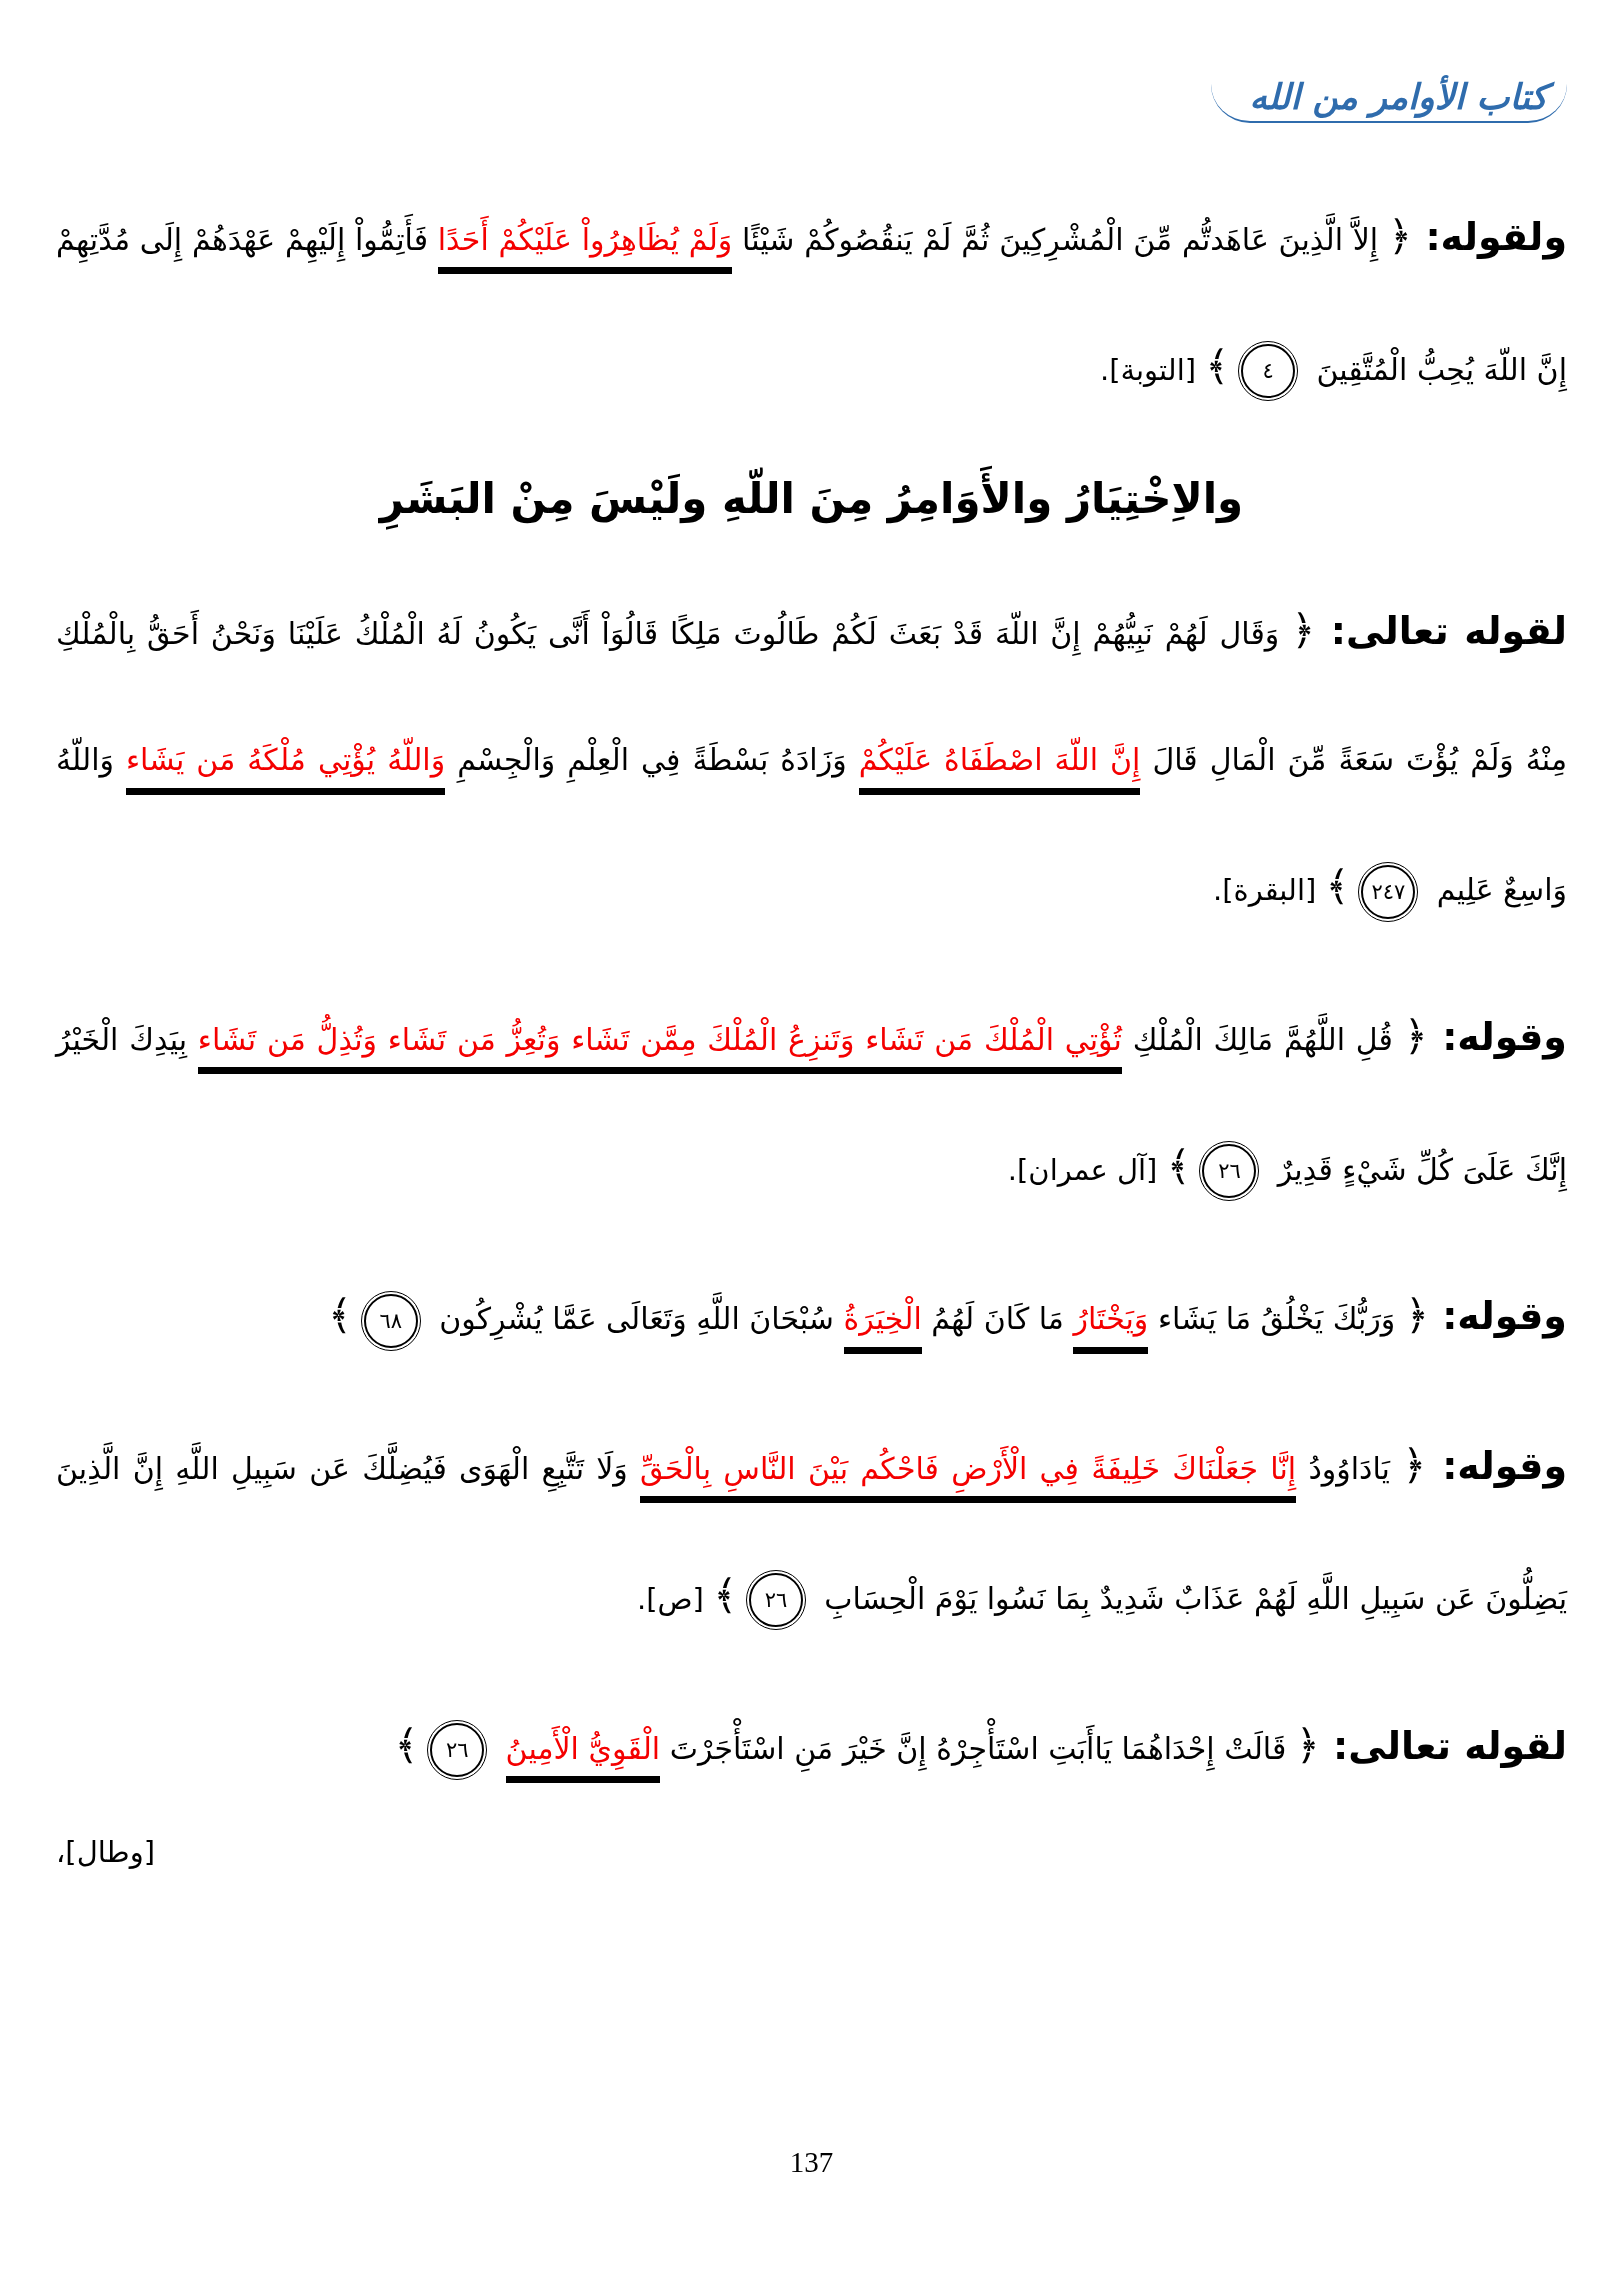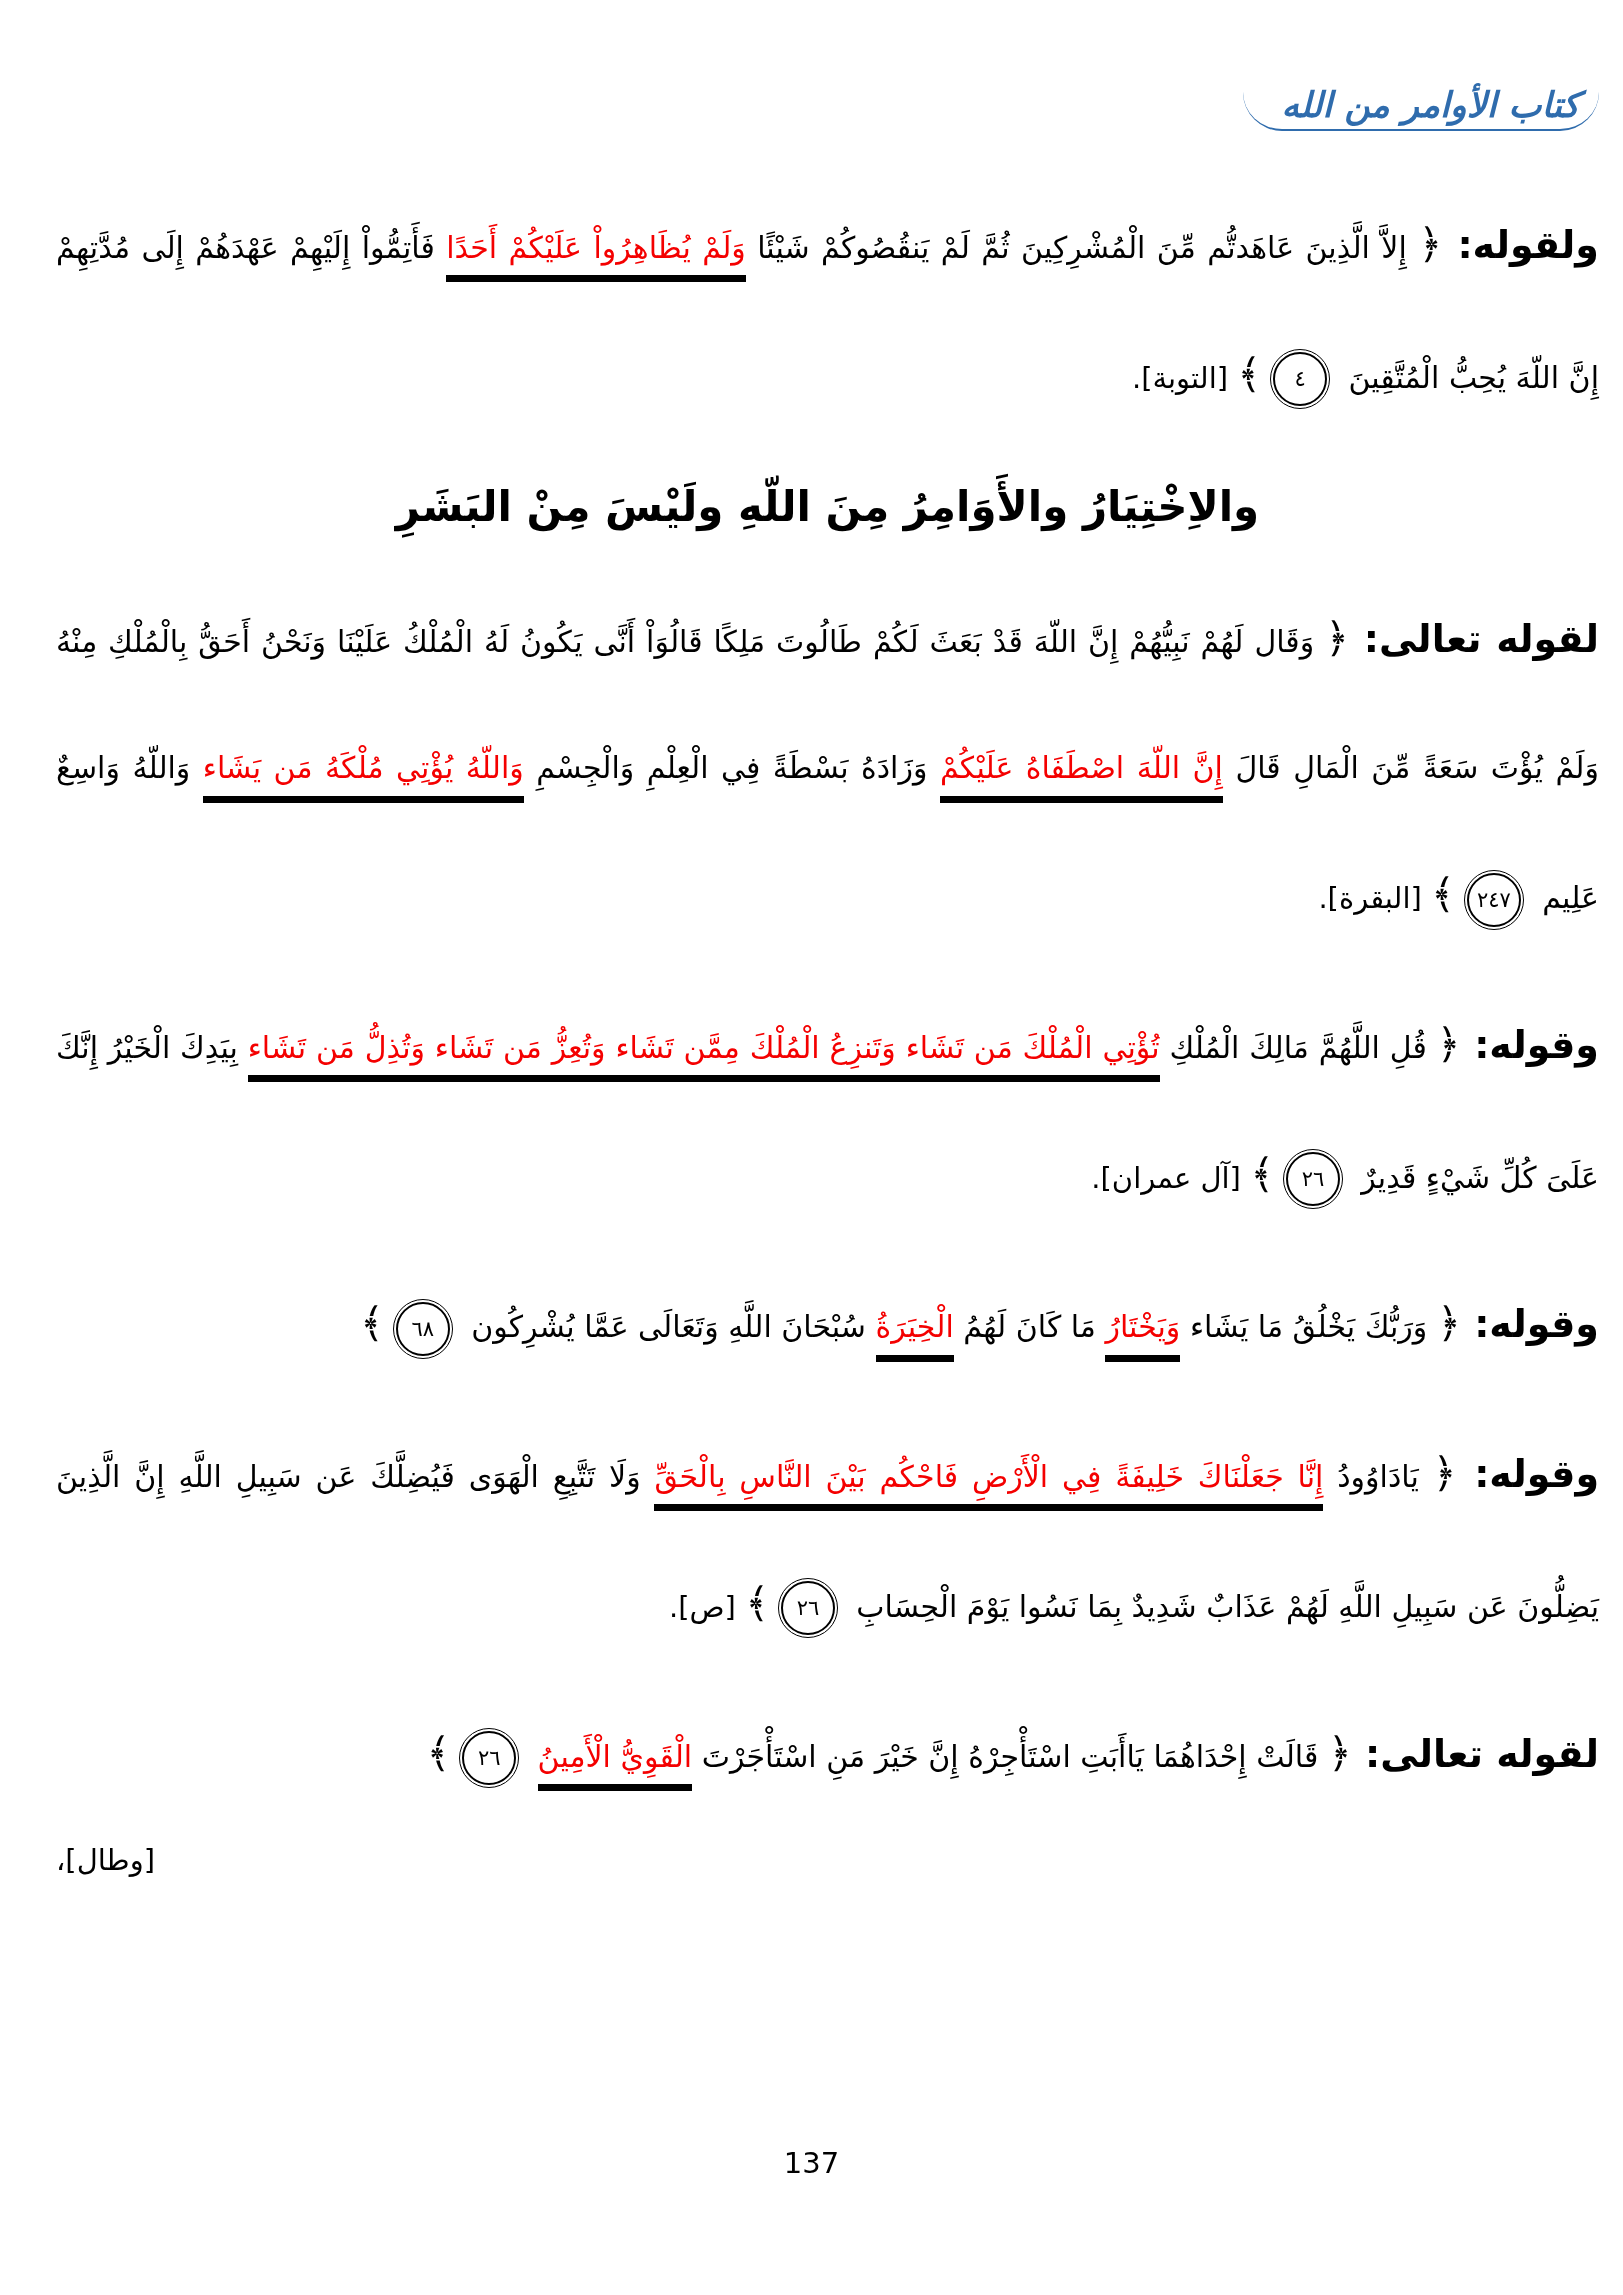--- a/index.html
+++ b/index.html
@@ -1,20 +1,20 @@
 <!DOCTYPE html>
 <html lang="ar" dir="rtl" style="--accent-red: #f40000; --header-blue: #2f6cad;font-size:10.5px"><head>
 <meta charset="utf-8">
 <style>
   html,body{margin:0;padding:0;}
   body{
     width:1623px;height:2295px;background:#ffffff;position:relative;overflow:hidden;
     font-family:"DejaVu Sans", sans-serif;direction:rtl;color:#000;
   }
-  .page{padding:55px 24px 0 56px;position:relative;margin-top:8px;}
+  .page{padding:55px 56px 0 56px;position:relative;}
   
   .header-line{text-align:right;line-height:85px;height:98px;}
   .header-title{
     color:var(--header-blue,#2f6cad);font-size:35px;font-weight:700;font-style:italic;
     border-bottom:2.6px solid var(--header-blue,#2f6cad);padding:0 19.6px 3.9px 39px;
     border-radius:0 0 39px 39px;
   }
   
   .para{font-size:30px;line-height:126px;margin-top:19.6px;}
   .prose{font-size:34px;line-height:115px;margin-top:29px;}
@@ -34,21 +34,21 @@
   .seg-aya{
     display:inline-flex;align-items:center;justify-content:center;
     width:50px;height:50px;border:2px solid #000;border-radius:50%;
     outline:1.3px solid #000;outline-offset:2.6px;
     font-size:21px;letter-spacing:-0.7px;margin:0 11.8px;vertical-align:middle;
     line-height:normal;
   }
   .seg-ref{font-size:29px;}
   .page-number{
     position:absolute;left:50%;transform:translateX(-50%);bottom:0;top:2146px;
-    font-size:29px;direction:ltr;text-align:center;
+    font-size:29px;direction:ltr;text-align:center;font-family:Liberation Serif, serif;
   }
 </style>
 </head>
 <body>
 
 <div class="page">
 
   <div class="header-line">
     <span class="header-title">كتاب الأوامر من الله</span>
   </div>

